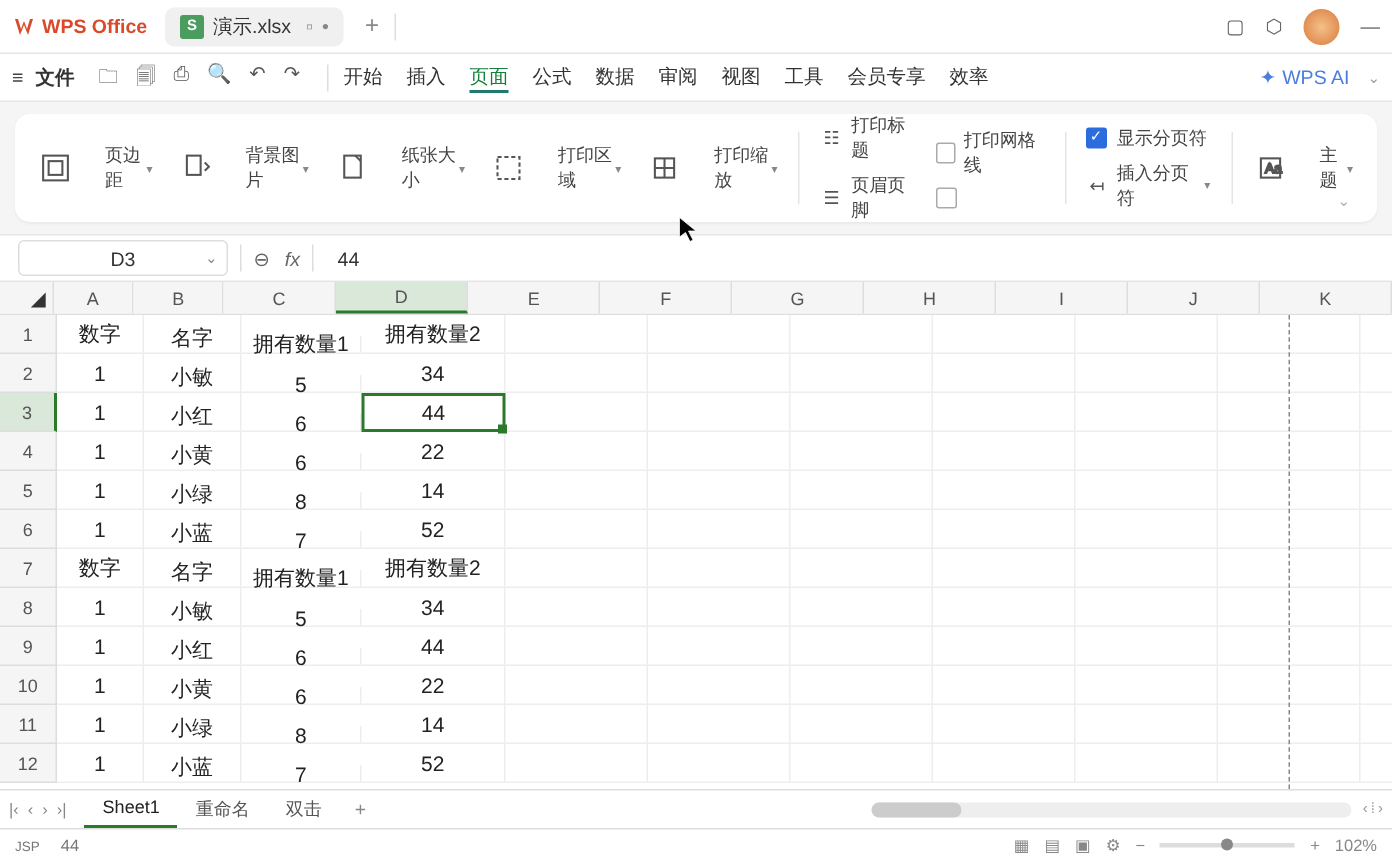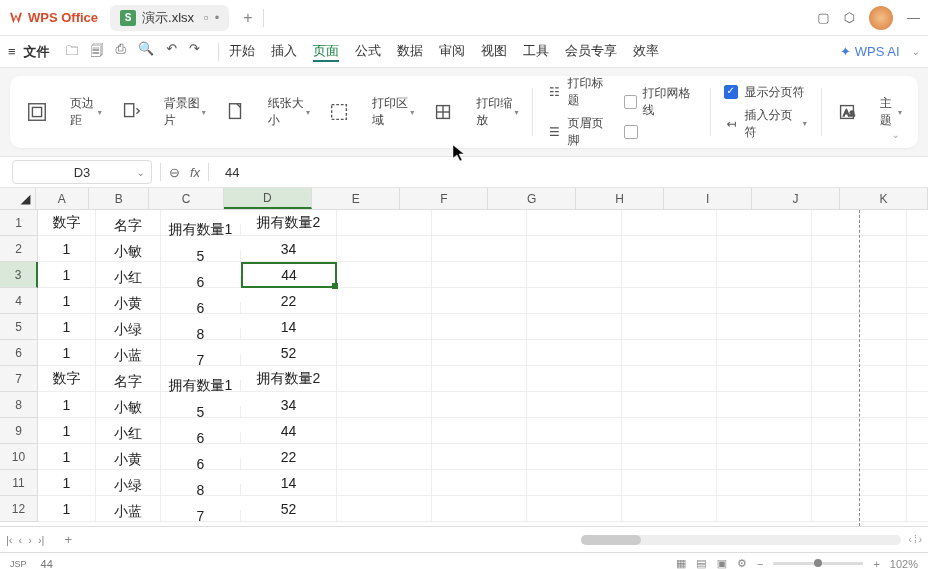--- a/index.html
+++ b/index.html
@@ -745,20 +745,25 @@
   <div class="page-break-v"></div>
 </div>
 
 <div class="sheet-tabs">
   <div class="sheet-nav">
     <span>|‹</span>
     <span>‹</span>
     <span>›</span>
     <span>›|</span>
   </div>
+  <div style="display:flex;">
+      <div class="sheet-tab active">Sheet1</div>
+      <div class="sheet-tab">重命名</div>
+      <div class="sheet-tab">双击</div>
+    </div>
   <span class="sheet-add">+</span>
   <div class="scroll-track">
     <div class="scroll-thumb"></div>
   </div>
   <div class="scroll-arrows">
     <span>‹</span>
     <span>⁞</span>
     <span>›</span>
   </div>
 </div>

